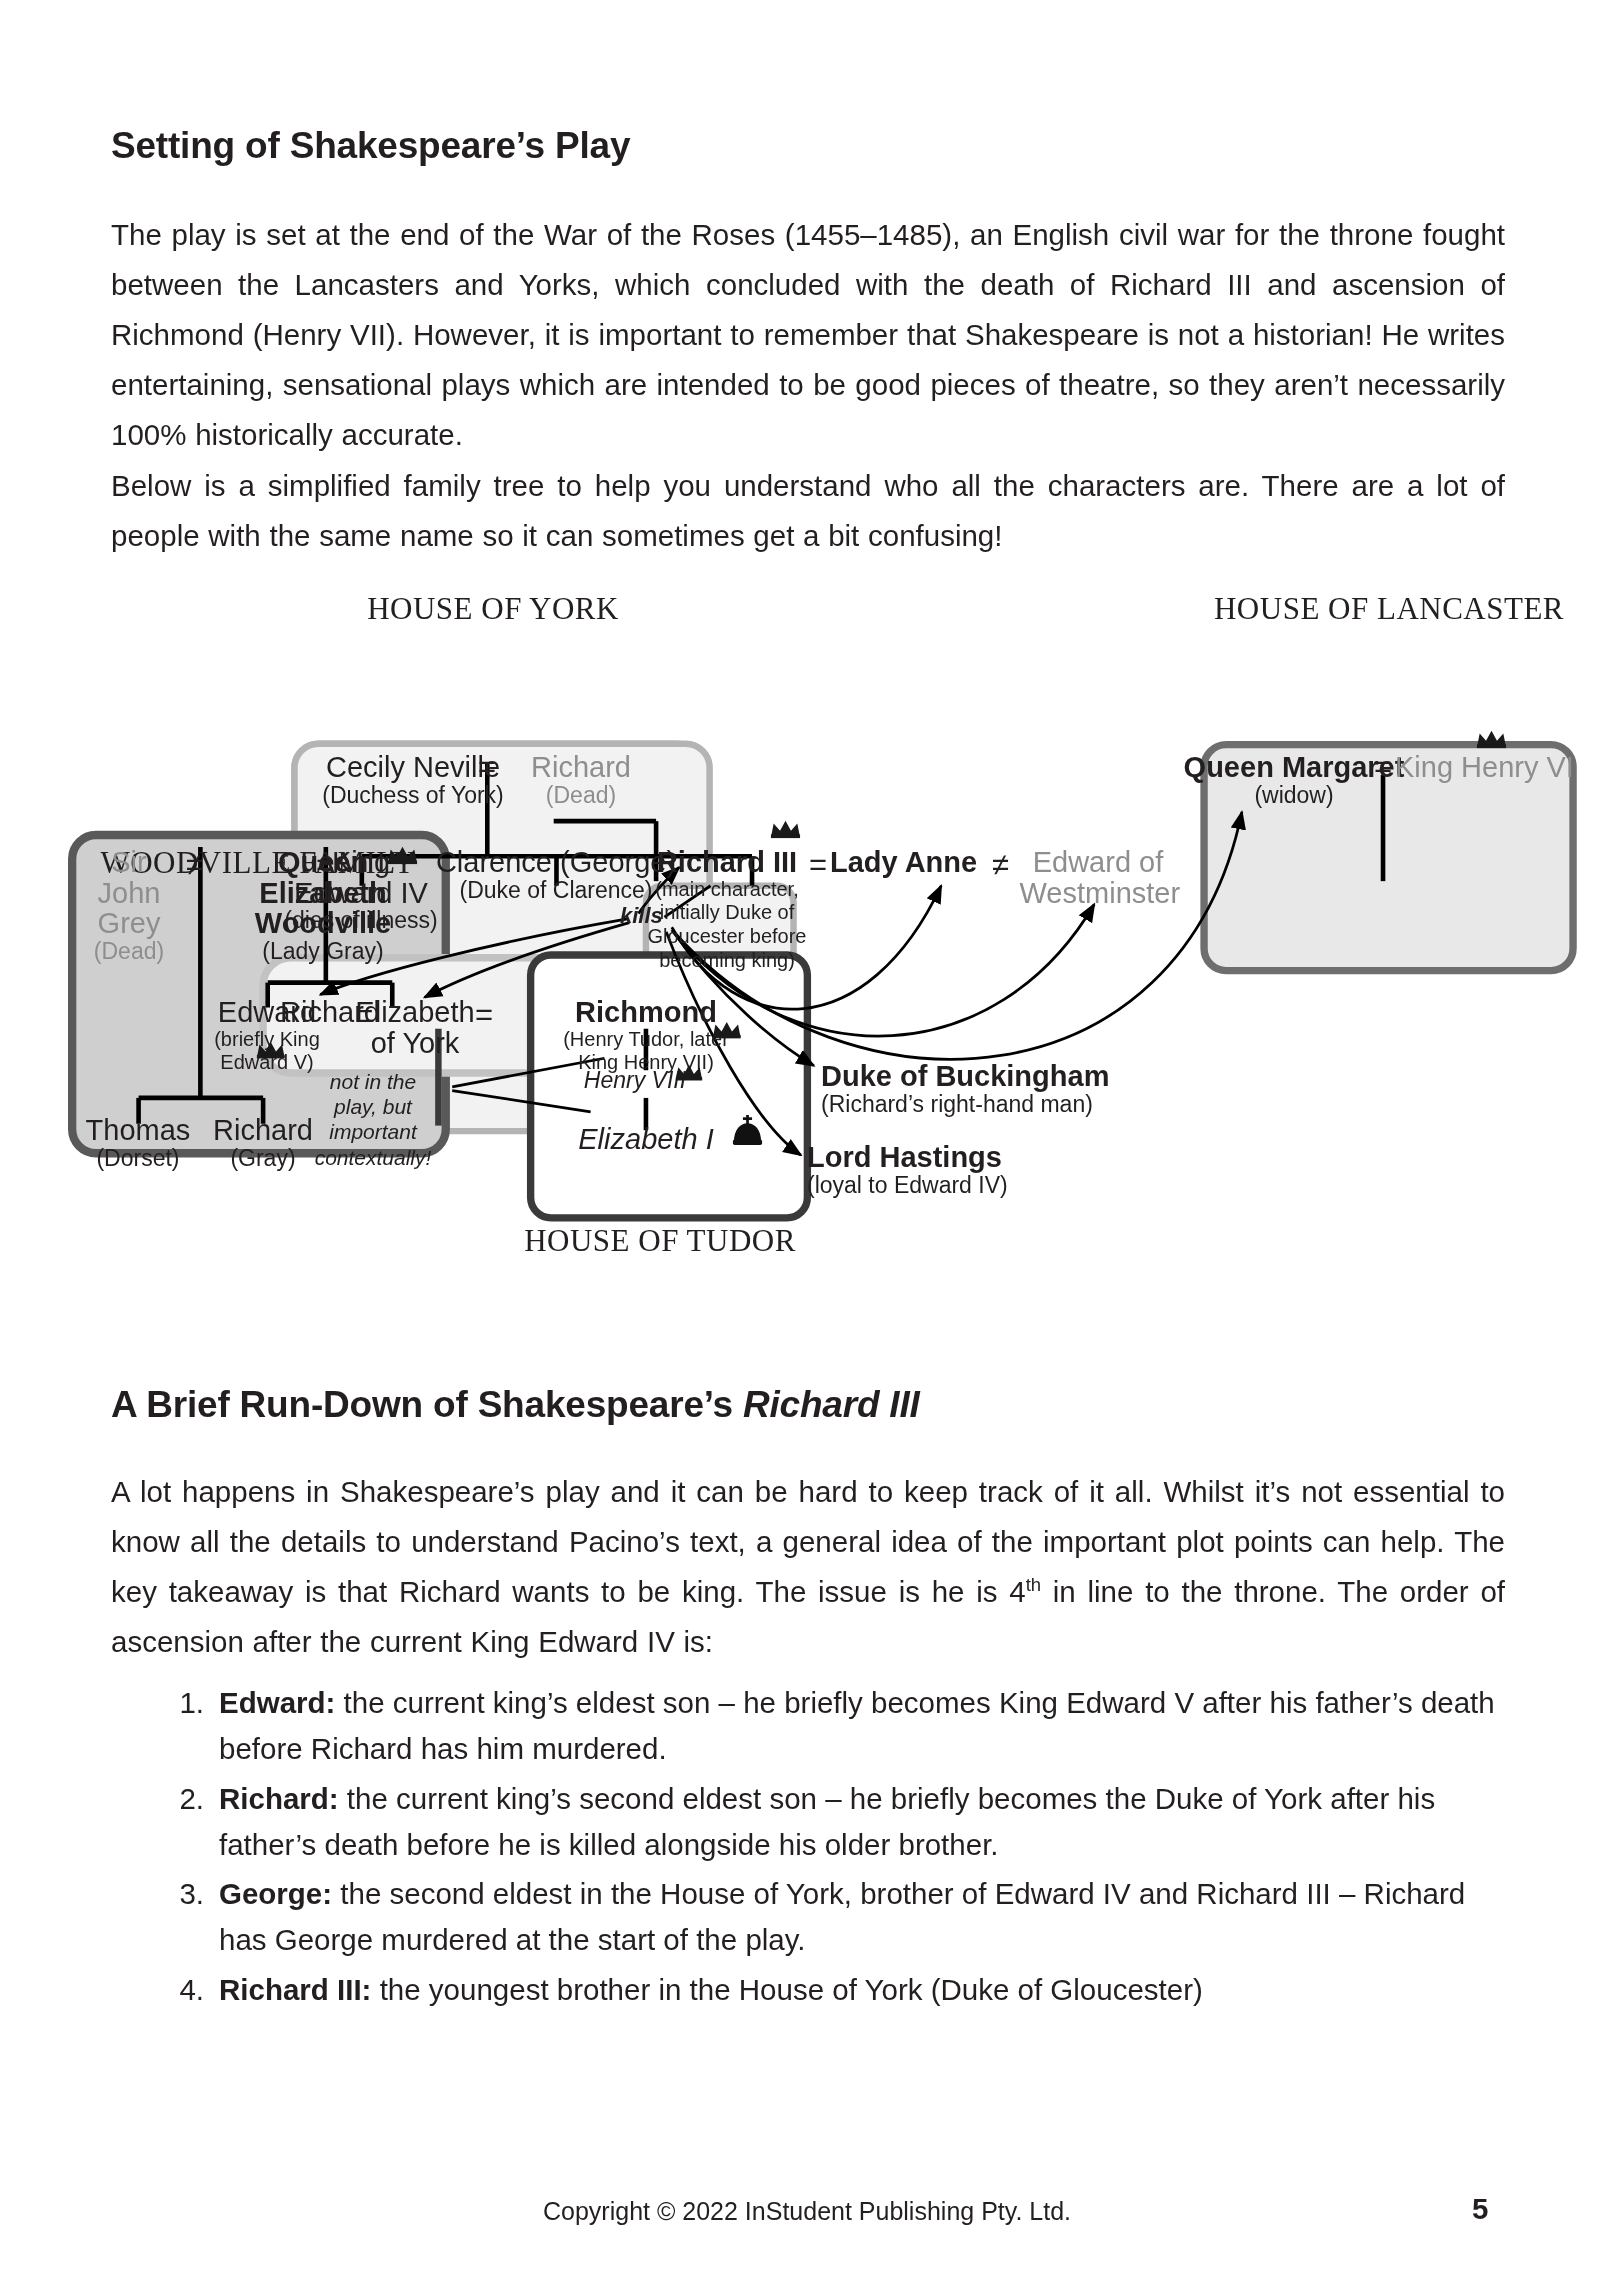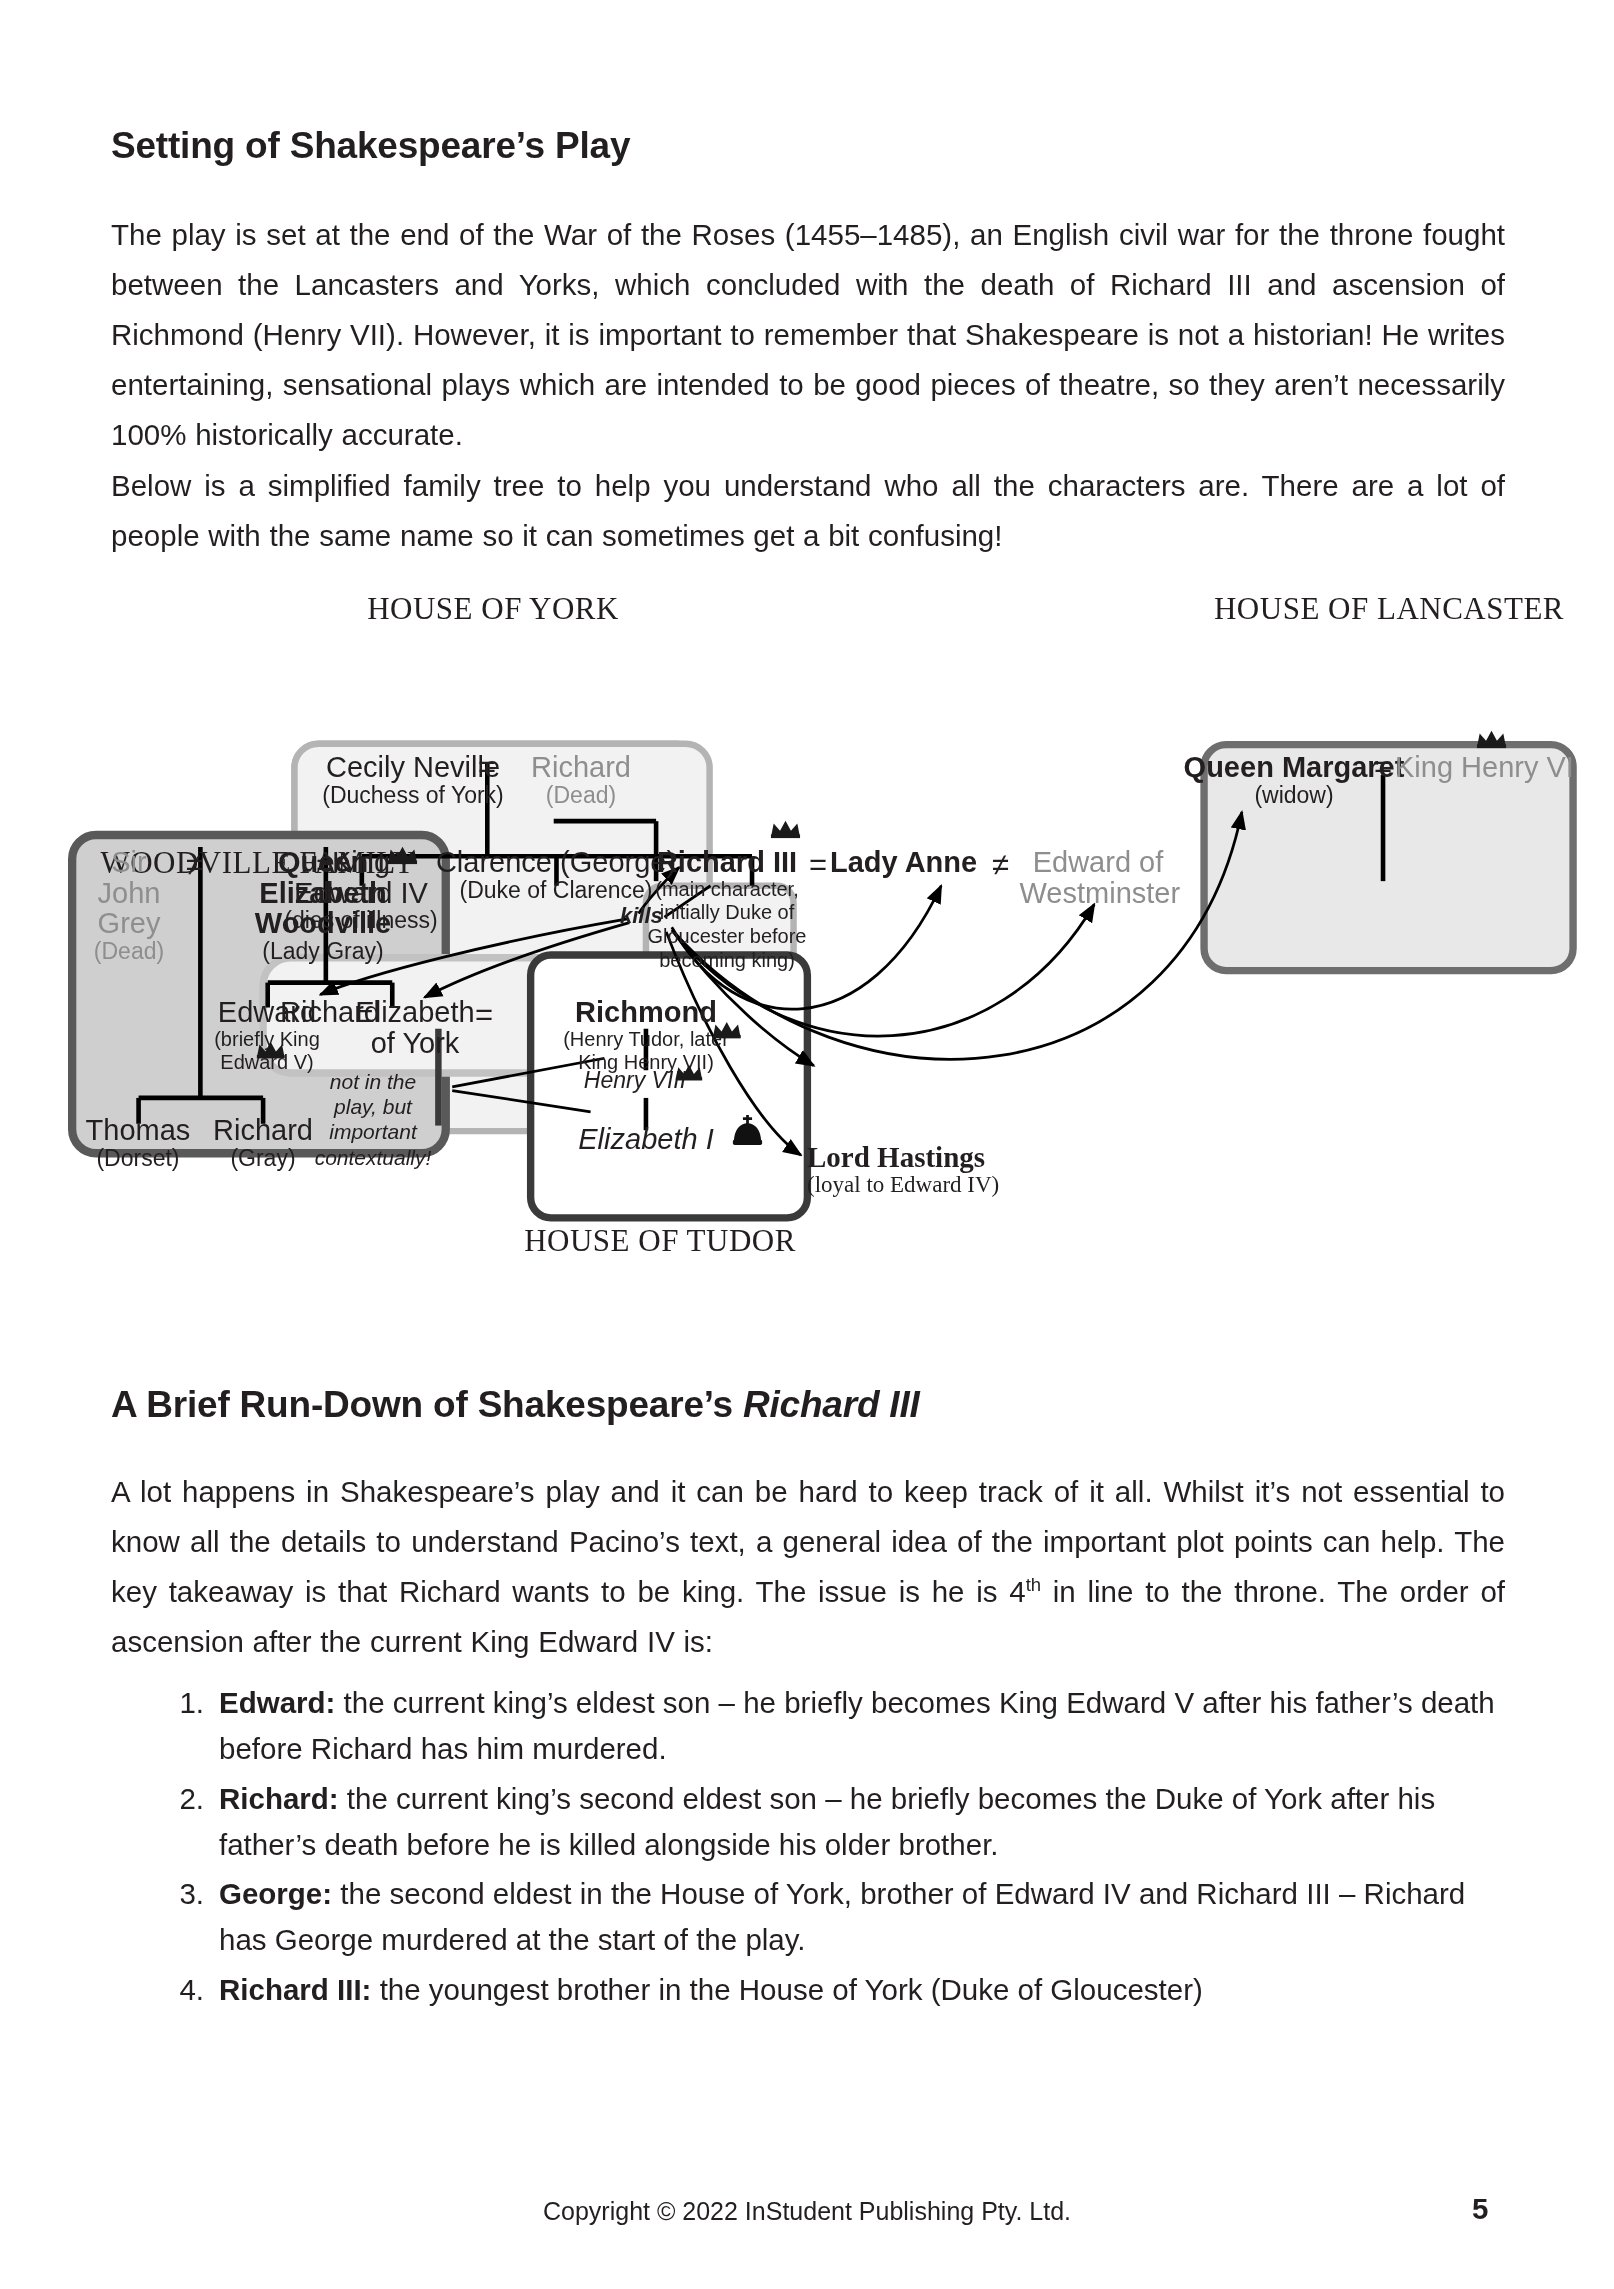--- a/index.html
+++ b/index.html
@@ -340,22 +340,26 @@
 
     <div class="dg-label ctr" style="left:46px; top:506px;">
       <div class="nm">Thomas</div>
       <div class="sub">(Dorset)</div>
     </div>
     <div class="dg-label ctr" style="left:171px; top:506px;">
       <div class="nm">Richard</div>
       <div class="sub">(Gray)</div>
     </div>
 
-
-    <div class="dg-label" style="left:715px; top:533px;font-family:Liberation Serif, serif;">
+    <div class="dg-label" style="left:729px; top:452px;">
+      <div class="nm b">Duke of Buckingham</div>
+      <div class="sub">(Richard’s right-hand man)</div>
+    </div>
+
+    <div class="dg-label" style="left:715px; top:533px;">
       <div class="nm b">Lord Hastings</div>
       <div class="sub">(loyal to Edward IV)</div>
     </div>
 
   </div>
 
   <h2 class="section-heading" style="left:111px; top:1384px;">
     <span>A Brief Run-Down of Shakespeare’s </span><em>Richard III</em>
   </h2>
 

